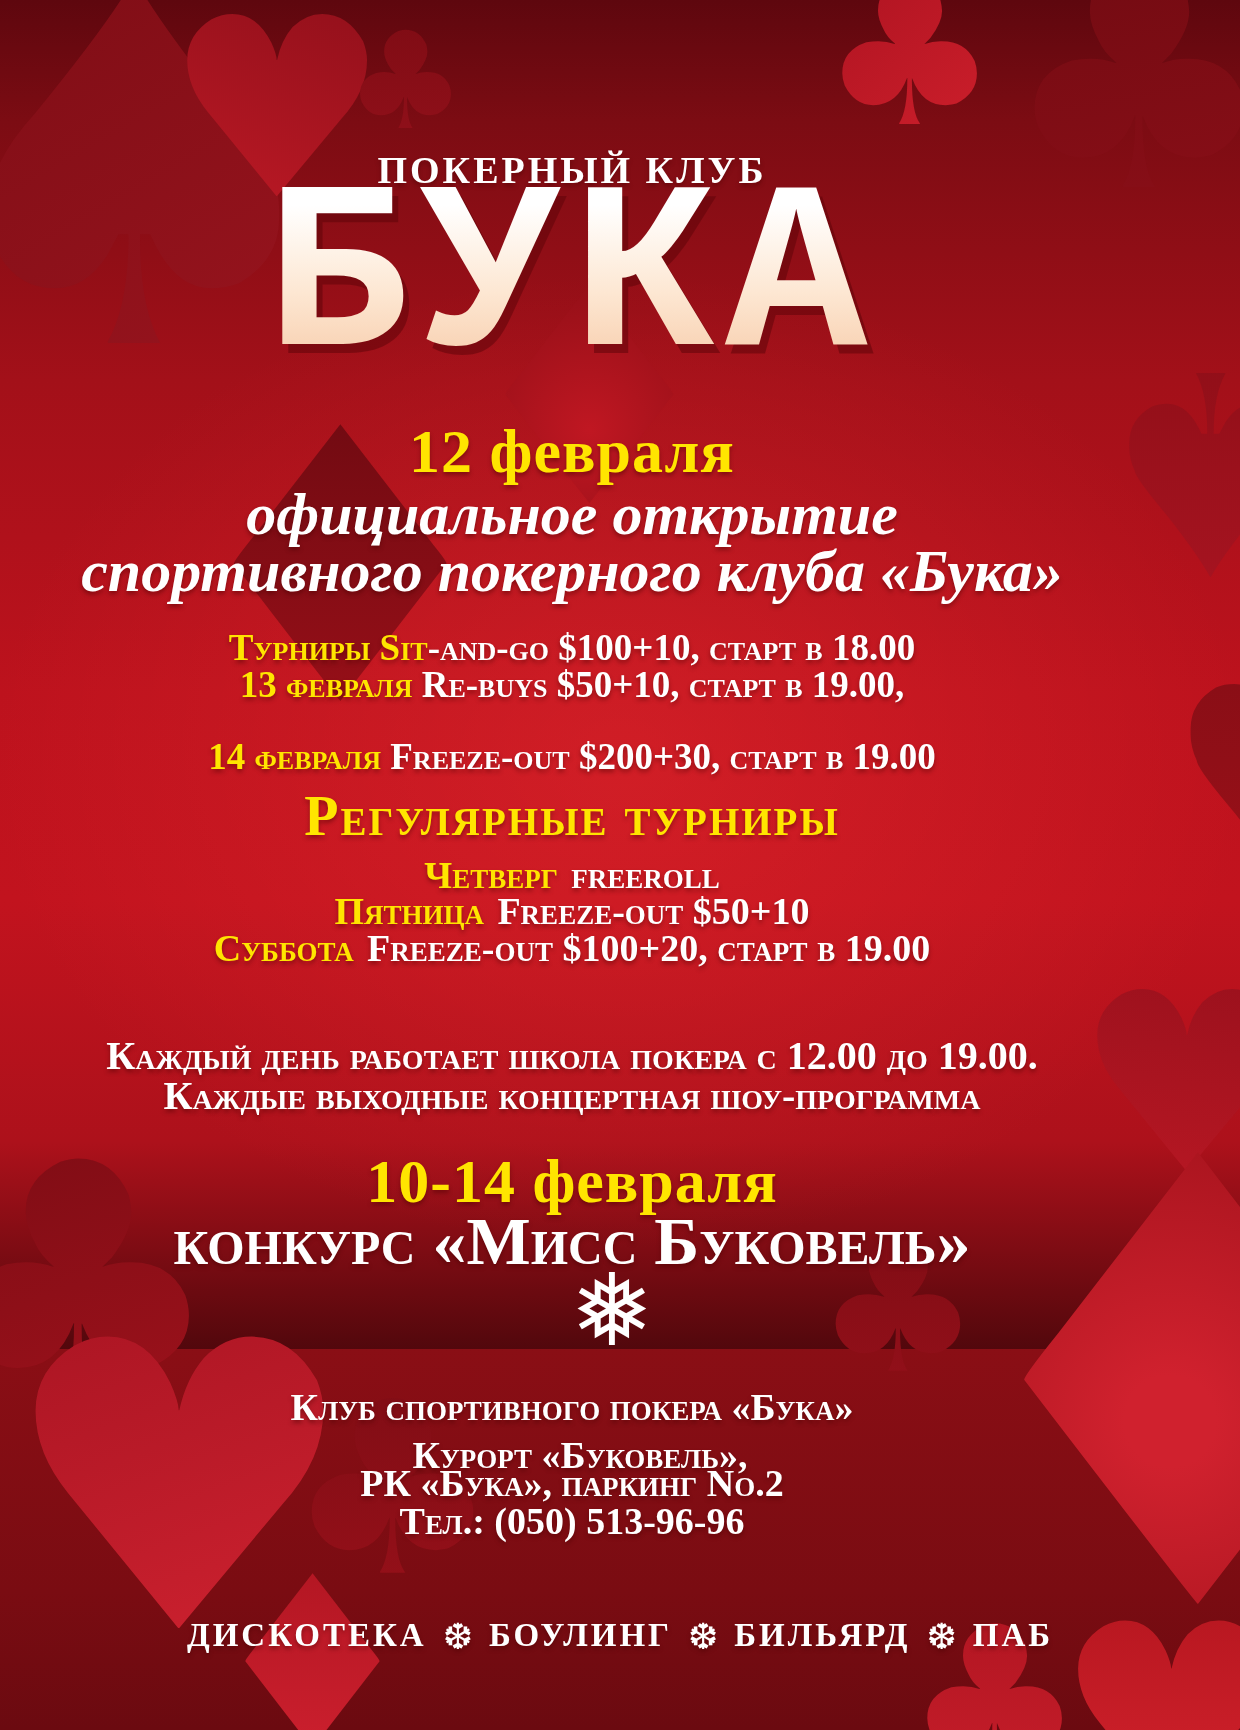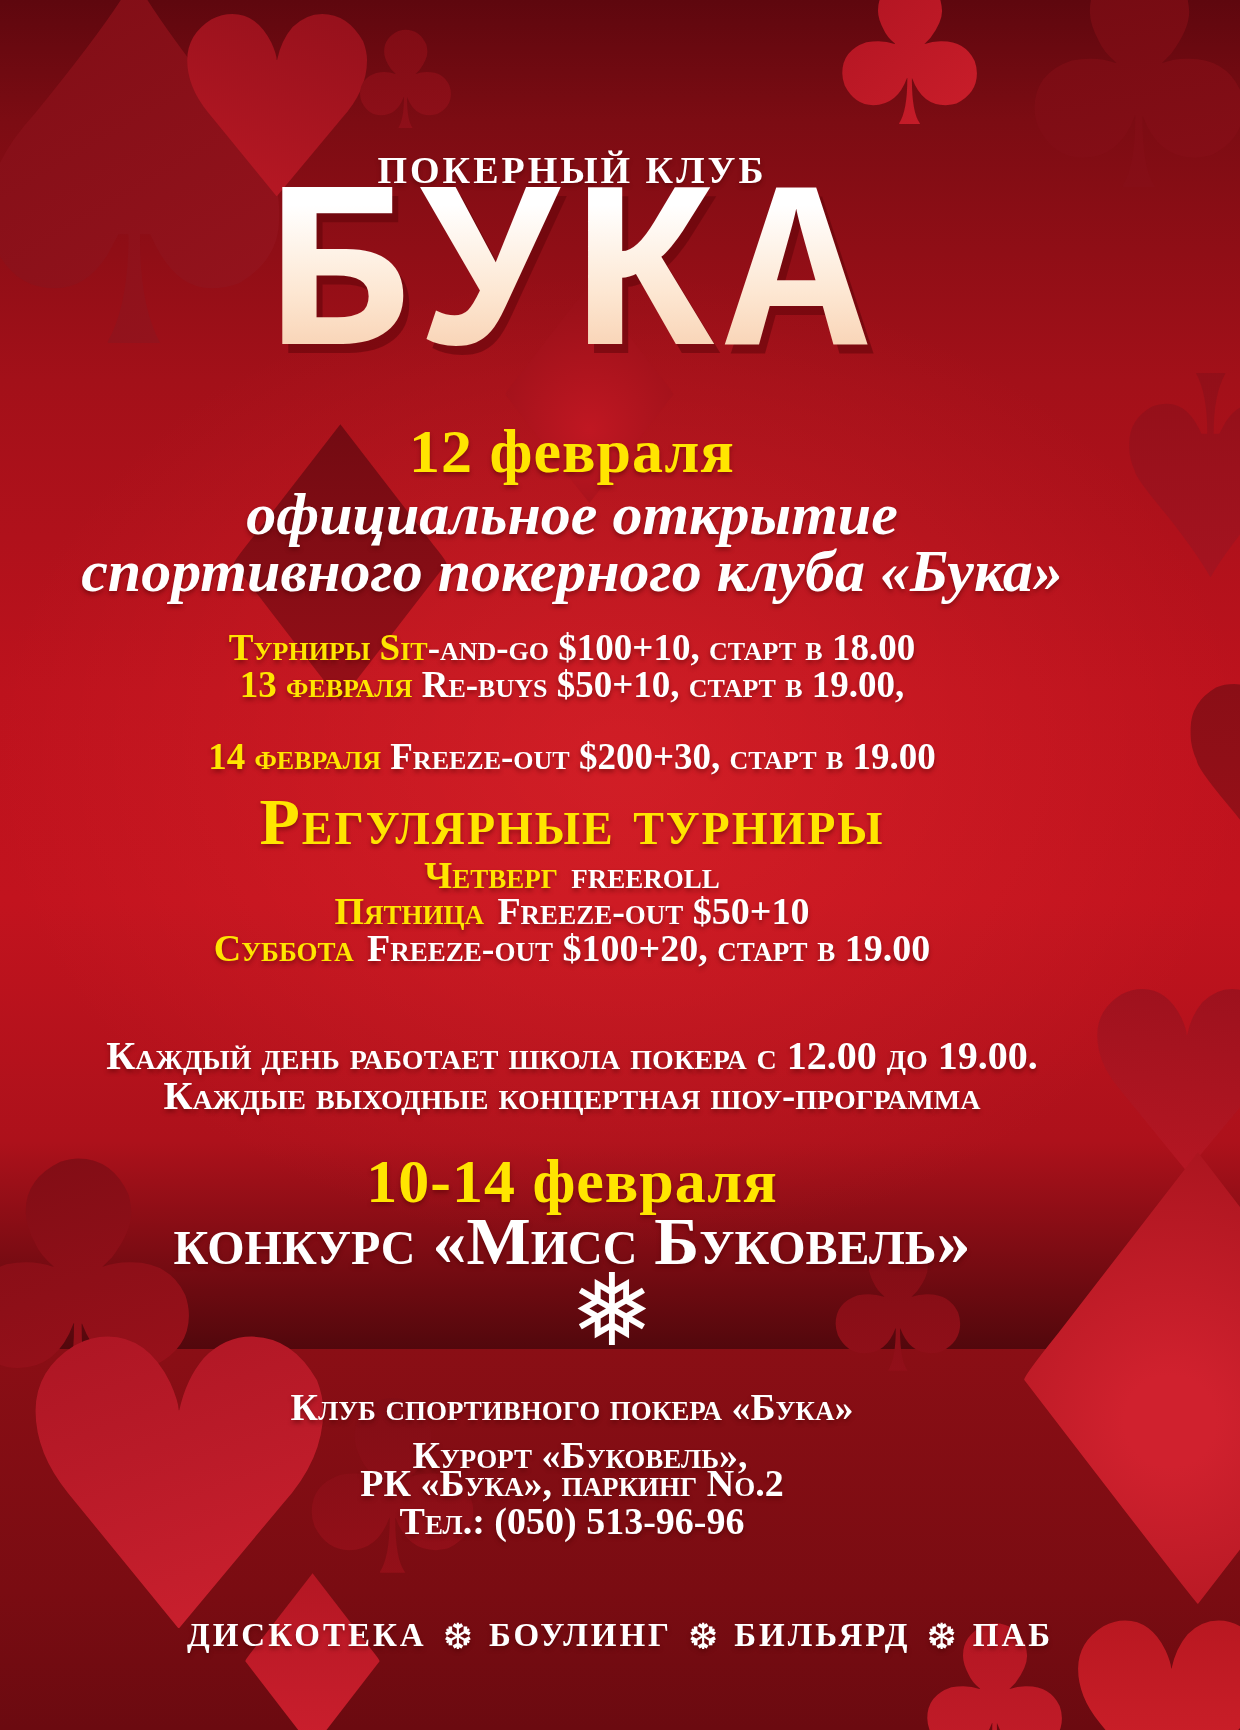--- a/index.html
+++ b/index.html
@@ -51,21 +51,21 @@
     -webkit-background-clip:text;background-clip:text;color:transparent;
     filter:drop-shadow(6px 9px 0px rgba(96,4,10,.55));
     font-family:Liberation Mono, monospace;
   }
   .date-big{font-size:62px;font-weight:700;letter-spacing:1px;}
   .d1{top:416px;}
   .ital{font-size:60px;font-style:italic;font-weight:600;line-height:1.0;}
   .i1{top:484px;} .i2{top:541px;}
   .tline{font-size:37px;font-weight:700;line-height:1;}
   .tl1{top:629px;} .tl2{top:666px;} .tl3{top:738px;}
-  .reg-head{top:784px;font-size:66px;font-weight:700;letter-spacing:2px;}
+  .reg-head{top:784px;font-size:56px;font-weight:700;letter-spacing:2px;}
   .dayline{font-size:38px;font-weight:700;line-height:1;}
   .dl1{top:856px;} .dl2{top:892px;} .dl3{top:929px;} .dl4{top:966px;}
   .day{margin-right:.35em;}
   .note{font-size:40px;font-weight:700;line-height:1;}
   .n1{top:1036px;} .n2{top:1076px;}
   .d2{top:1146px;}
   .contest{top:1202px;font-size:68px;font-weight:700;}
   .snow-big{top:1262px;font-size:100px;line-height:1;margin-left:40px;text-shadow:none;}
   .addr{font-size:38px;font-weight:700;line-height:1;}
   .a1{top:1388px;} .a2{top:1436px;margin-left:8px;} .a3{top:1464px;} .a4{top:1502px;}

